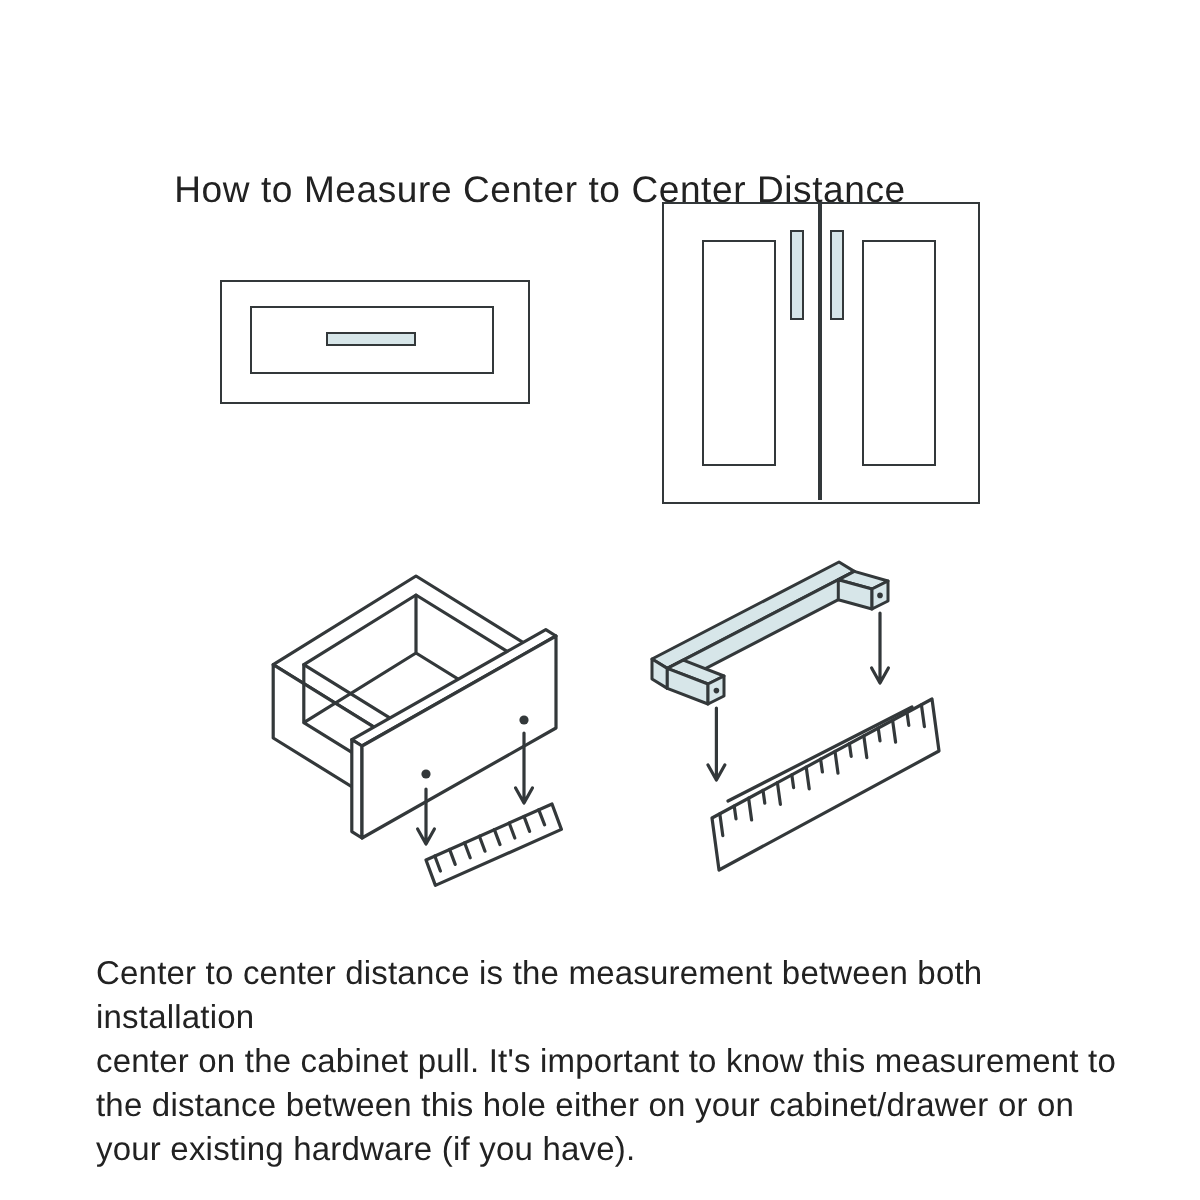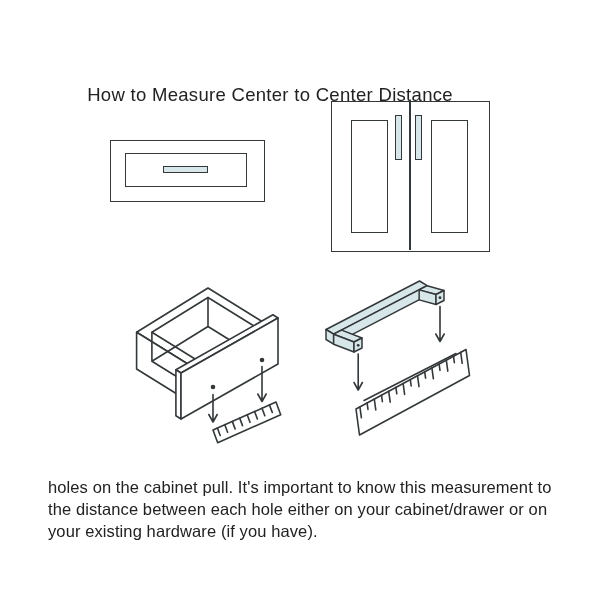--- a/index.html
+++ b/index.html
@@ -103,18 +103,19 @@
       <path class="ln" d="M440,306.5 L440,339 M435.8,334 L440,341.5 L444.2,334"></path>
     </g>
     <g>
       <path class="ln" d="M364,400.5 L456,353.5"></path>
       <path class="face" d="M356,409 L466,349.5 L469.5,375.5 L359.5,435 Z"></path>
       <path class="ln" d="M359.9,406.9 L361.4,417.8 M367.1,403 L368,409.4 M374.3,399.1 L375.8,410 M381.5,395.2 L382.4,401.6 M388.7,391.3 L390.2,402.2 M395.9,387.4 L396.8,393.8 M403.1,383.5 L404.6,394.4 M410.3,379.6 L411.2,386 M417.5,375.7 L419,386.6 M424.7,371.8 L425.6,378.2 M431.9,367.9 L433.4,378.8 M439.1,364 L440,370.4 M446.3,360.2 L447.8,371.1 M453.5,356.3 L454.4,362.7 M460.7,352.4 L462.2,363.3"></path>
     </g>
   </svg>
 
   <div class="desc">
-    <div>holes on the cabinet pull. It's important to know this measurement to</div>
-    <div>the distance between each hole either on your cabinet/drawer or on</div>
+    <div>Center to center distance is the measurement between both installation</div>
+    <div>center on the cabinet pull. It's important to know this measurement to</div>
+    <div>the distance between this hole either on your cabinet/drawer or on</div>
     <div>your existing hardware (if you have).</div>
   </div>
 
 </div>
 
 </body></html>

